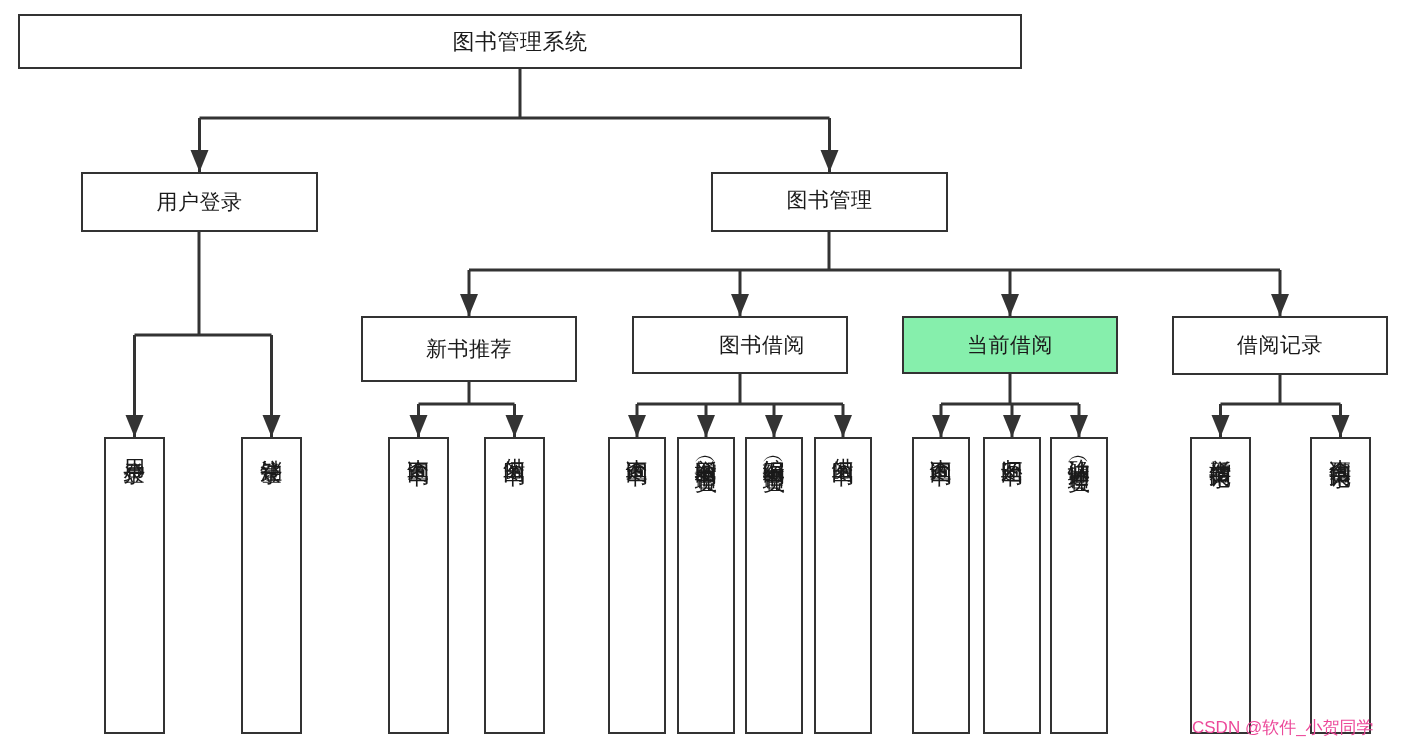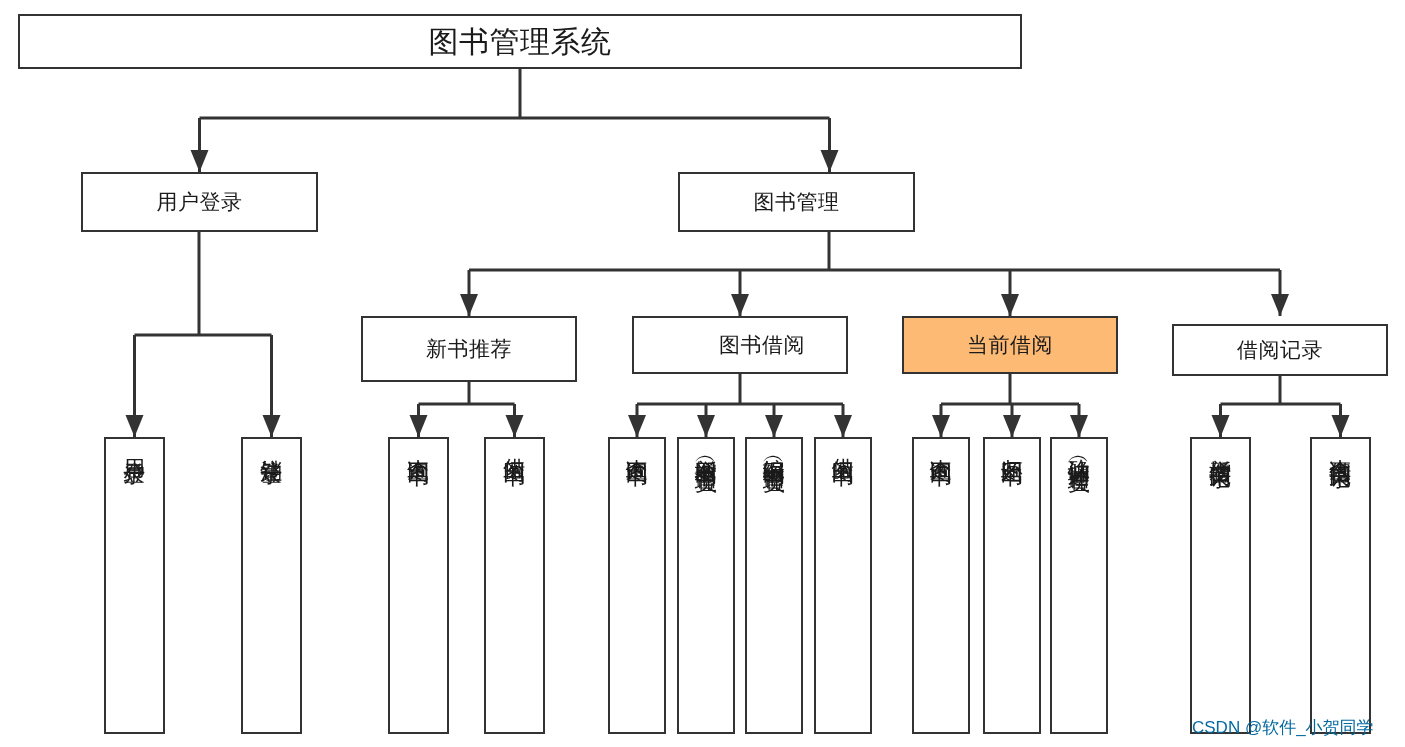--- a/index.html
+++ b/index.html
@@ -41,37 +41,37 @@
     display: block;
     text-align: center;
     line-height: 1.18;
     letter-spacing: 0.5px;
   }
   .node.horiz .lbl {
     writing-mode: horizontal-tb;
     font-size: 21px;
   }
   .node.root .lbl {
-    font-size: 30px;
+    font-size: 22px;
   }
   .node.vert {
     align-items: flex-start;
     padding-top: 2px;
   }
   .node.vert .lbl {
     writing-mode: vertical-rl;
     text-orientation: upright;
     font-size: 22px;
     line-height: 1.06;
     letter-spacing: 2px;
     margin: 0 auto;
   }
   .watermark {
     position: absolute;
-    color: #0369a1;
+    color: #ec4899;
     font-size: 17px;
     white-space: nowrap;
     font-family: "Liberation Sans", "DejaVu Sans", sans-serif;
   }
 </style>
 </head>
 <body>
 
 <div id="canvas">
 
@@ -130,33 +130,33 @@
       <path d="M1331.5,415 L1349.5,415 L1340.5,437 Z" fill="#333333"></path>
     </svg>
 
   <div id="nodes">
       <div class="node horiz root" style="left: 18px; top: 14px; width: 1004px; height: 55px; border-color: rgb(51, 51, 51); background: rgb(255, 255, 255); color: rgb(26, 26, 26);">
         <span class="lbl">图书管理系统</span>
       </div>
       <div class="node horiz" style="left: 81px; top: 172px; width: 237px; height: 60px; border-color: rgb(51, 51, 51); background: rgb(255, 255, 255); color: rgb(26, 26, 26);">
         <span class="lbl">用户登录</span>
       </div>
-      <div class="node horiz" style="left: 678px; top: 172px; width: 237px; height: 60px; border-color: rgb(51, 51, 51); background: rgb(255, 255, 255); color: rgb(26, 26, 26);">
+      <div class="node horiz" style="left: 711px; top: 172px; width: 237px; height: 60px; border-color: rgb(51, 51, 51); background: rgb(255, 255, 255); color: rgb(26, 26, 26); font-family: Liberation Mono, monospace;">
         <span class="lbl">图书管理</span>
       </div>
       <div class="node horiz" style="left: 361px; top: 316px; width: 216px; height: 66px; border-color: rgb(51, 51, 51); background: rgb(255, 255, 255); color: rgb(26, 26, 26);">
         <span class="lbl">新书推荐</span>
       </div>
       <div class="node horiz" style="left: 632px; top: 316px; width: 216px; height: 58px; border-color: rgb(51, 51, 51); background: rgb(255, 255, 255); color: rgb(26, 26, 26); padding-left: 44px;">
         <span class="lbl">图书借阅</span>
       </div>
-      <div class="node horiz" style="left: 902px; top: 316px; width: 216px; height: 58px; border-color: rgb(51, 51, 51); background: #fdba74; color: rgb(26, 26, 26);">
+      <div class="node horiz" style="left: 902px; top: 316px; width: 216px; height: 58px; border-color: rgb(51, 51, 51); background: #86efac; color: rgb(26, 26, 26);">
         <span class="lbl">当前借阅</span>
       </div>
-      <div class="node horiz" style="left: 1172px; top: 316px; width: 216px; height: 52px; border-color: rgb(51, 51, 51); background: rgb(255, 255, 255); color: rgb(26, 26, 26); margin-top: 8px;">
+      <div class="node horiz" style="left: 1172px; top: 316px; width: 216px; height: 59px; border-color: rgb(51, 51, 51); background: rgb(255, 255, 255); color: rgb(26, 26, 26);">
         <span class="lbl">借阅记录</span>
       </div>
       <div class="node vert" style="left: 104px; top: 437px; width: 61px; height: 297px; border-color: rgb(51, 51, 51); background: rgb(255, 255, 255); color: rgb(26, 26, 26);">
         <span class="lbl">用户登录</span>
       </div>
       <div class="node vert" style="left: 241px; top: 437px; width: 61px; height: 297px; border-color: rgb(51, 51, 51); background: rgb(255, 255, 255); color: rgb(26, 26, 26);">
         <span class="lbl">注销登录</span>
       </div>
       <div class="node vert" style="left: 388px; top: 437px; width: 61px; height: 297px; border-color: rgb(51, 51, 51); background: rgb(255, 255, 255); color: rgb(26, 26, 26);">
         <span class="lbl">查询图书</span>

